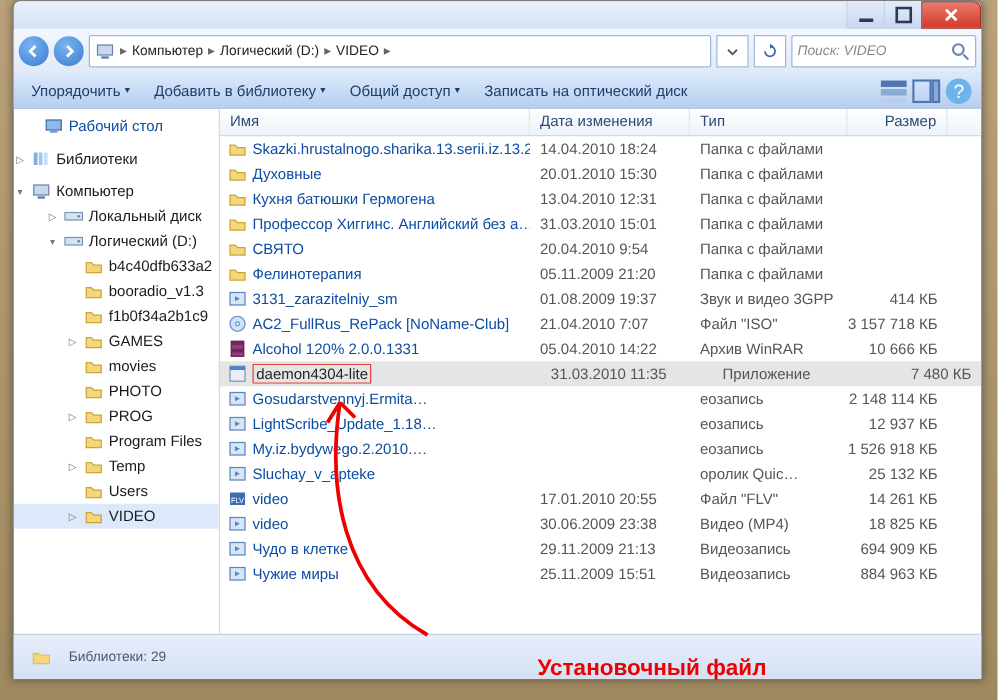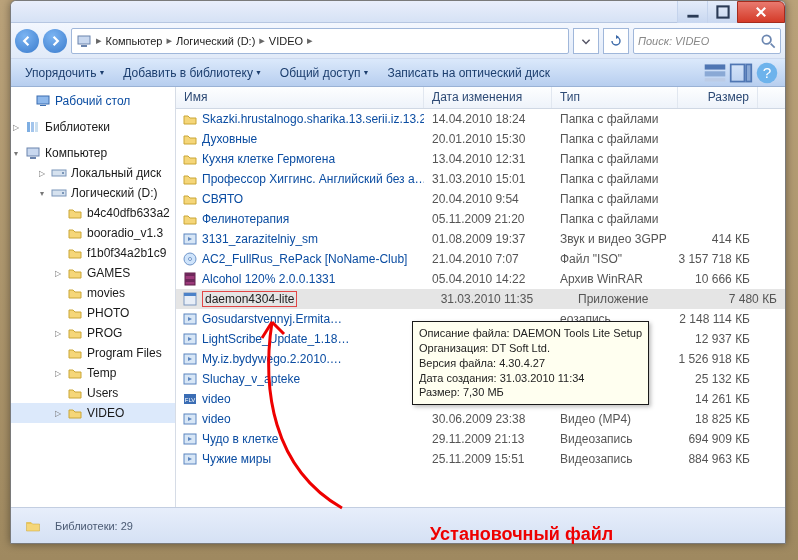--- a/index.html
+++ b/index.html
@@ -365,21 +365,21 @@
             <div class="rc-type">Папка с файлами</div>
             <div class="rc-size"></div>
           </div>
           <div class="row">
             <div class="rc-name ">
               <span class="ticon">
                 <svg viewBox="0 0 16 16">
                   <path d="M2 5 L6 5 L8 7 L14 7 L14 13 L2 13 Z" fill="#f5d679" stroke="#caa636"></path>
                 </svg>
               </span>
-              <span>Кухня клетке Гермогена</span>
+              <span>Кухня батюшки Гермогена</span>
             </div>
             <div class="rc-date">13.04.2010 12:31</div>
             <div class="rc-type">Папка с файлами</div>
             <div class="rc-size"></div>
           </div>
           <div class="row">
             <div class="rc-name ">
               <span class="ticon">
                 <svg viewBox="0 0 16 16">
                   <path d="M2 5 L6 5 L8 7 L14 7 L14 13 L2 13 Z" fill="#f5d679" stroke="#caa636"></path>
@@ -581,27 +581,20 @@
                 </svg>
               </span>
               <span>Чужие миры</span>
             </div>
             <div class="rc-date">25.11.2009 15:51</div>
             <div class="rc-type">Видеозапись</div>
             <div class="rc-size">884 963 КБ</div>
           </div>
         </div>
 
-      <div class="tooltip" style="left:236px; top:234px;">
-        <div>Описание файла: DAEMON Tools Lite Setup</div>
-        <div>Организация: DT Soft Ltd.</div>
-        <div>Версия файла: 4.30.4.27</div>
-        <div>Дата создания: 31.03.2010 11:34</div>
-        <div>Размер: 7,30 МБ</div>
-      </div>
     </div>
   </div>
 
   <div class="statusbar">
     <span class="ticon bigicon">
         <svg viewBox="0 0 32 32">
           <path d="M3 9 L12 9 L15 12 L29 12 L29 26 L3 26 Z" fill="#f5d679" stroke="#caa636"></path>
           <path d="M3 9 L12 9 L15 12 L3 12 Z" fill="#e9c558"></path>
         </svg>
       </span>

